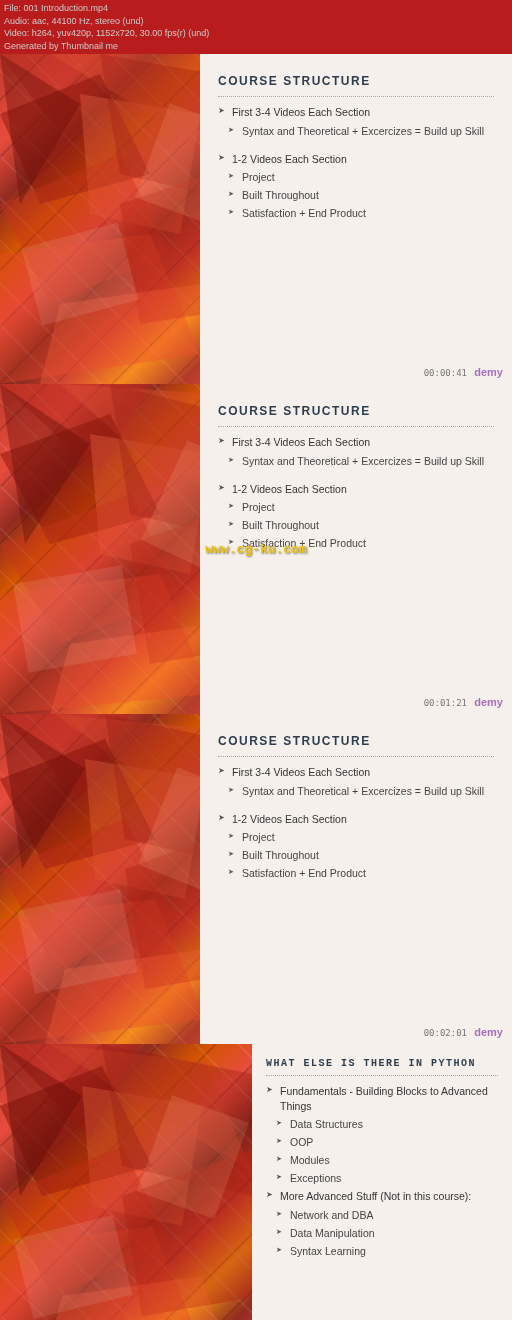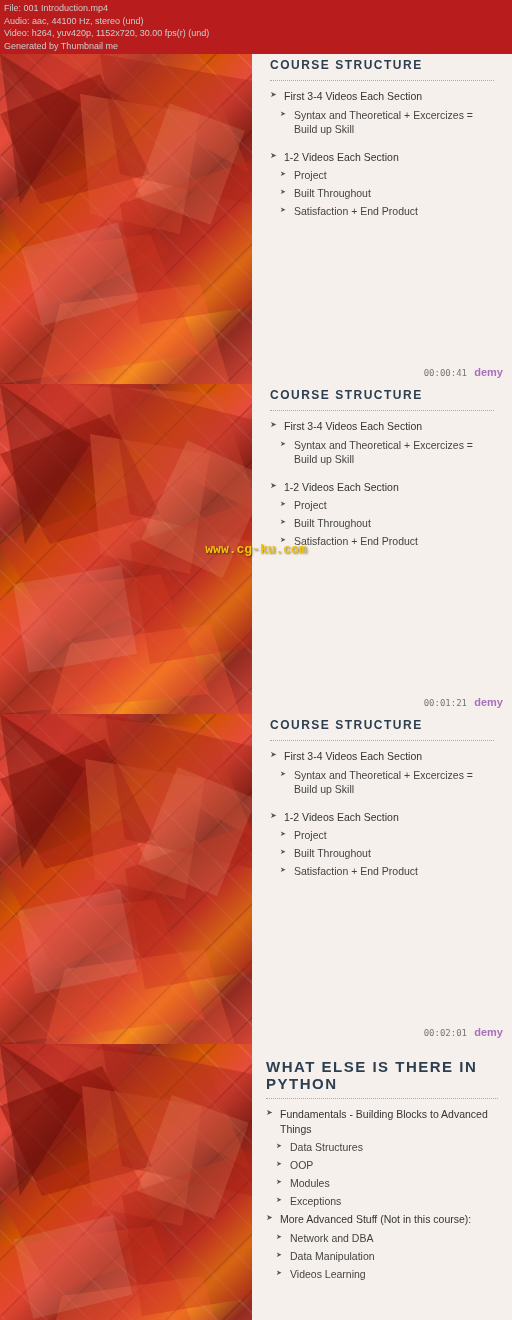--- a/index.html
+++ b/index.html
@@ -69,24 +69,24 @@
           rgba(0,0,0,0.15) 2px,
           transparent 2px,
           transparent 40px
         );
     }
 
     .slide-content {
       position: absolute;
       top: 0;
       right: 0;
-      width: 260px;
+      width: 312px;
       height: 100%;
       background: #f5f0eb;
-      padding: 4px 18px;
+      padding: 20px 18px;
       overflow: hidden;
     }
 
     
     .demy-mark {
       position: absolute;
       bottom: 6px;
       right: 9px;
       font-size: 11px;
       color: #9b59b6;
@@ -306,30 +306,30 @@
         <polygon points="102,0 262,32 252,152 122,122" fill="rgba(152,26,16,0.35)"></polygon>
         <polygon points="0,202 152,182 202,302 0,330" fill="rgba(222,62,36,0.4)"></polygon>
         <polygon points="122,152 262,102 262,252 142,272" fill="rgba(182,36,20,0.45)"></polygon>
         <polygon points="62,252 202,232 232,330 42,330" fill="rgba(245,92,52,0.3)"></polygon>
         <polygon points="0,0 82,52 20,152" fill="rgba(92,10,6,0.4)"></polygon>
         <rect x="152" y="62" width="82" height="102" transform="rotate(20,193,113)" fill="rgba(255,192,142,0.15)"></rect>
         <rect x="22" y="182" width="102" height="82" transform="rotate(-14,73,223)" fill="rgba(255,255,255,0.1)"></rect>
       </svg>
     </div>
     <div class="slide-content" style="width:260px;padding:14px 14px;">
-      <div class="section-title" style="font-size:15px;margin-bottom:6px;">WHAT ELSE IS THERE IN PYTHON</div>
+      <div class="section-title" style="font-size:10px;margin-bottom:6px;font-family:Liberation Mono, monospace;">WHAT ELSE IS THERE IN PYTHON</div>
       <hr class="divider">
       <ul class="bullet-list">
         <li>Fundamentals - Building Blocks to Advanced Things</li>
         <li class="sub-item">Data Structures</li>
         <li class="sub-item">OOP</li>
         <li class="sub-item">Modules</li>
         <li class="sub-item">Exceptions</li>
         <li>More Advanced Stuff (Not in this course):</li>
         <li class="sub-item">Network and DBA</li>
         <li class="sub-item">Data Manipulation</li>
-        <li class="sub-item">Videos Learning</li>
+        <li class="sub-item">Syntax Learning</li>
       </ul>
     </div>
 
   </div>
 
 </div>
 
 </body></html>

